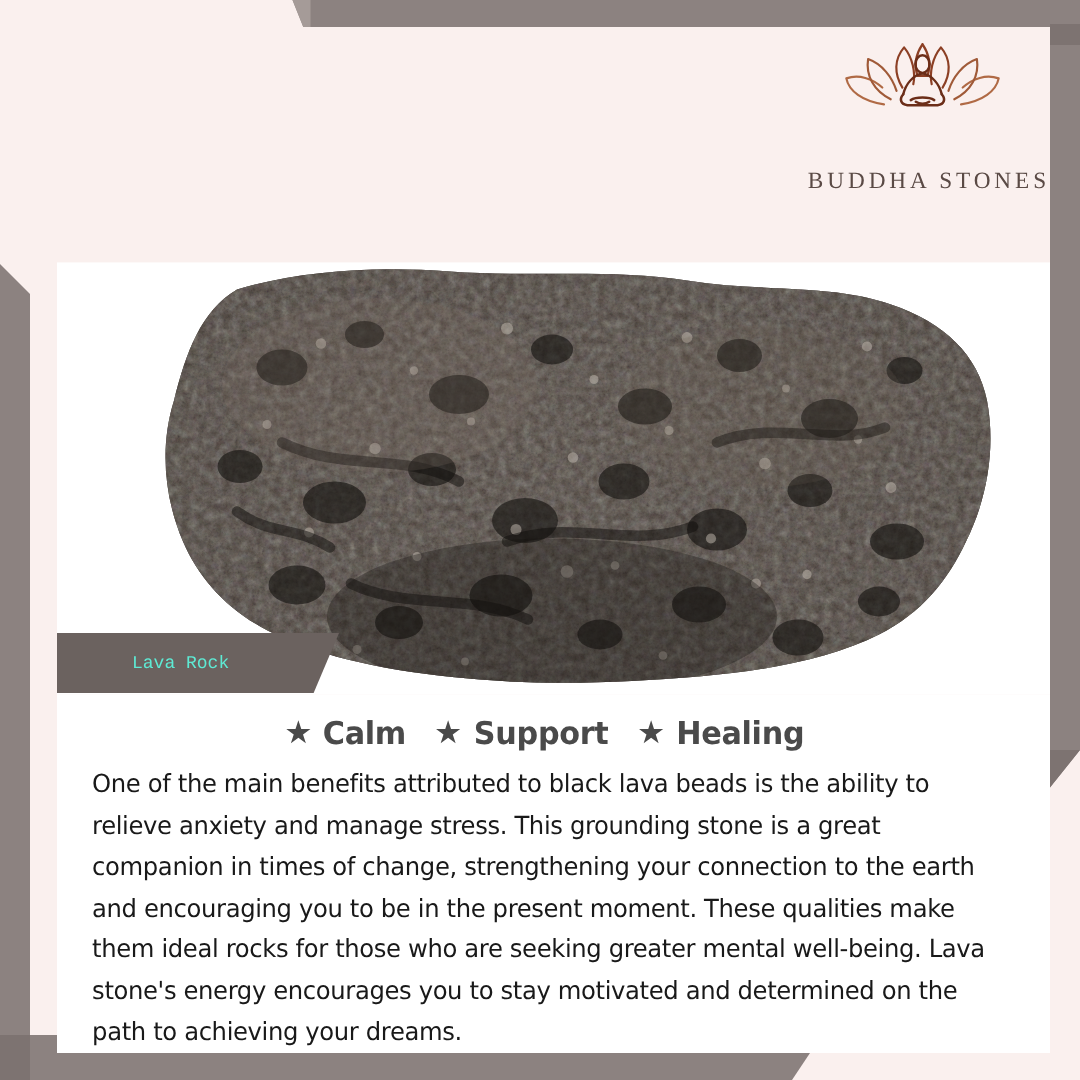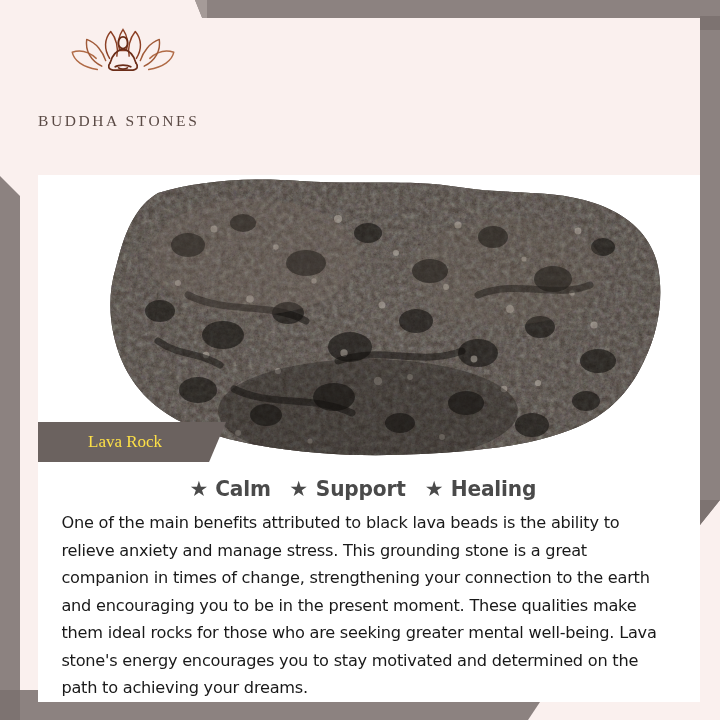--- a/index.html
+++ b/index.html
@@ -27,21 +27,21 @@
     background:#faf0ee;
     z-index:2;
   }
 
   
   .header {
     position:absolute; left:0; top:0;
     width:662px; height:112px;
     background:#faf0ee;
     display:flex; flex-direction:column;
-    align-items:flex-start; justify-content:flex-start;
+    align-items:flex-end; justify-content:flex-start;
     padding-top:8px;
     gap:36px;
   }
   .logo-mark { width:170px; height:72px; display:block; }
   .logo-word {
     margin-top:2px;
     font-family:"Liberation Serif", serif;
     font-size:15.5px;
     letter-spacing:2.6px;
     color:#5a4a45;
@@ -83,23 +83,23 @@
     position:absolute;
     left:0; top:247px;
     width:188px; height:40px;
     background:#6b625f;
     display:flex; align-items:center;
     padding-left:50px;
     z-index:5;
     clip-path:polygon(0 0, 100% 0, 91% 100%, 0 100%);
   }
   .rock-label-text {
-    color:#fde047;
-    font-size:17px;
-    font-family:Liberation Serif, serif;
+    color:#5eead4;
+    font-size:12px;
+    font-family:Liberation Mono, monospace;
     font-weight:400;
     white-space:nowrap;
   }
 
   
   .content {
     position:absolute;
     left:0; top:445px;
     width:662px; height:239px;
     background:#ffffff;

